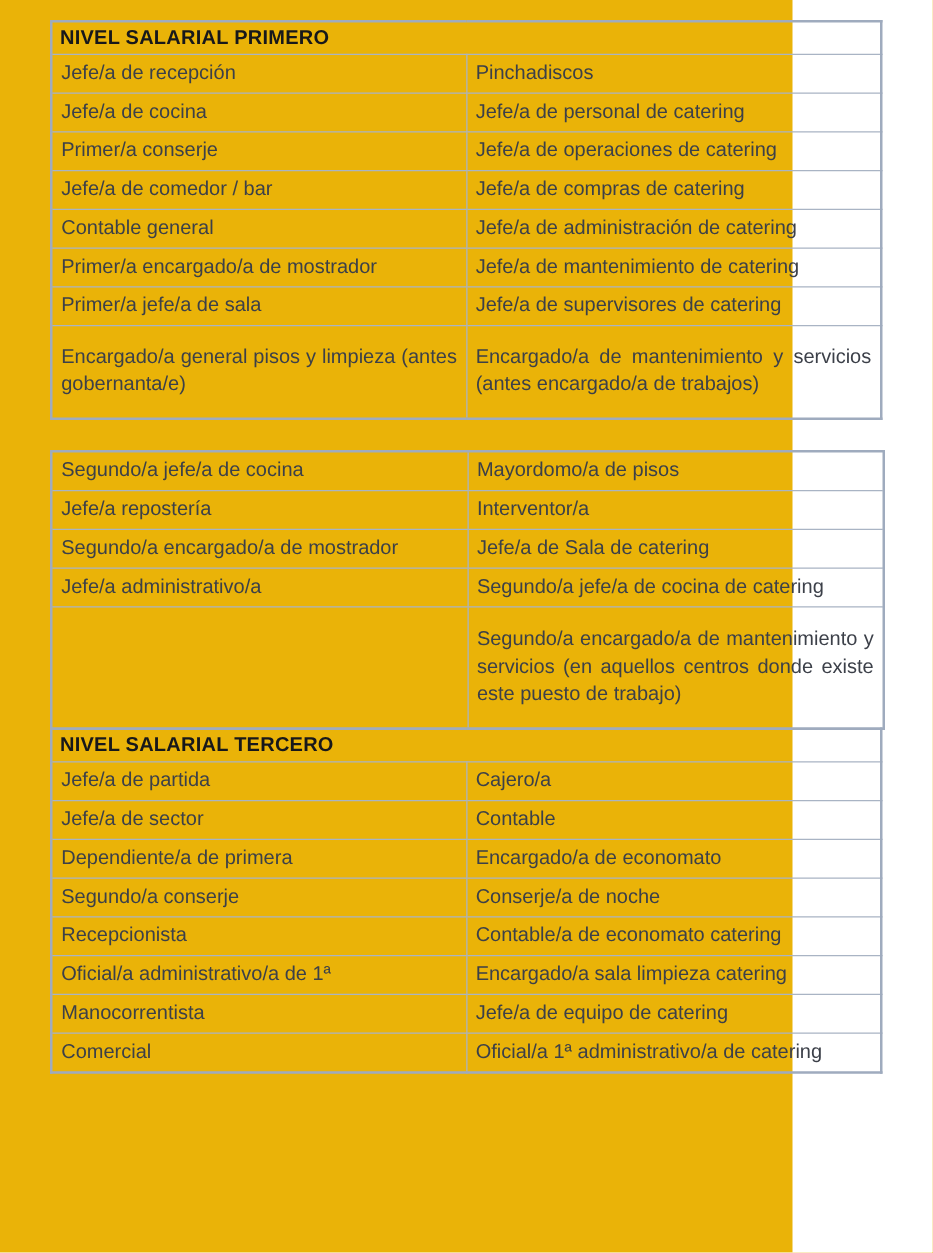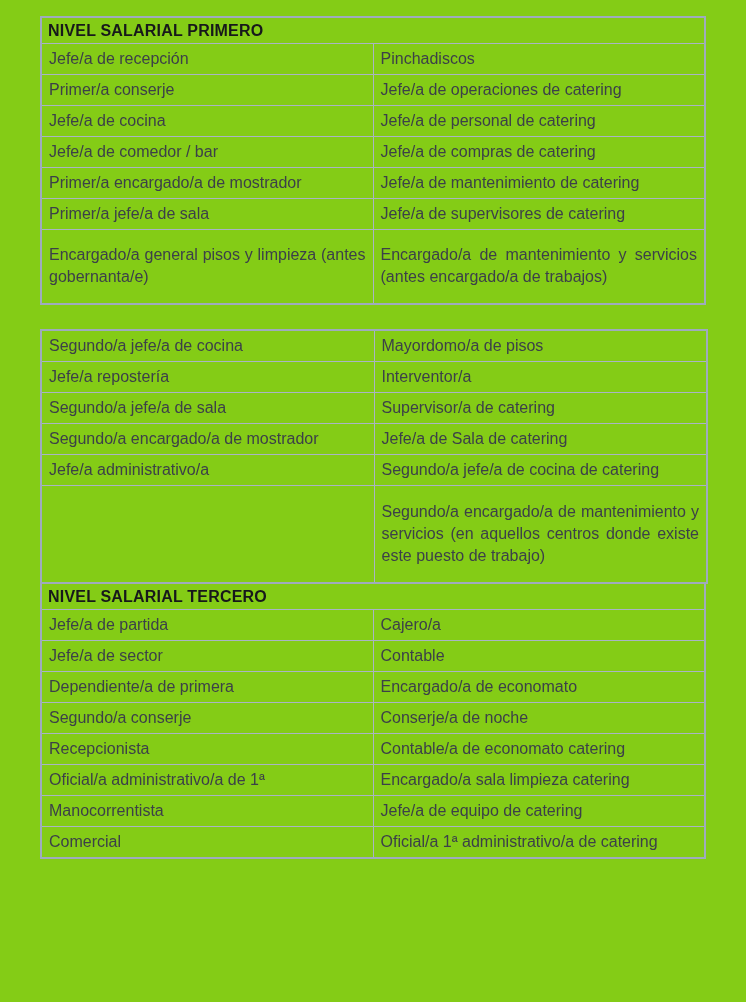--- a/index.html
+++ b/index.html
@@ -8,24 +8,24 @@
     padding: 0;
     background: #ffffff;
   }
   body {
     width: 746px;
     height: 1002px;
     overflow: hidden;
     font-family: "Liberation Sans", sans-serif;
   }
   .page {
-    width: 746px;
+    width: 634px;
     height: 1002px;
     padding: 16px 40px 0 40px;
-    background: #84cc16;
+    background: #eab308;
   }
   table.salary-table {
     border-collapse: collapse;
     table-layout: fixed;
     width: 666px;
     border: 2px solid #9fabbe;
     color: #3c4049;
     font-size: 16px;
   }
   table.salary-table td {
@@ -60,30 +60,34 @@
   <table class="salary-table t1">
     <tbody>
       <tr>
         <td class="hdr" colspan="2">NIVEL SALARIAL PRIMERO</td>
       </tr>
       <tr>
         <td>Jefe/a de recepción</td>
         <td>Pinchadiscos</td>
       </tr>
       <tr>
+        <td>Jefe/a de cocina</td>
+        <td>Jefe/a de personal de catering</td>
+      </tr>
+      <tr>
         <td>Primer/a conserje</td>
         <td>Jefe/a de operaciones de catering</td>
       </tr>
       <tr>
-        <td>Jefe/a de cocina</td>
-        <td>Jefe/a de personal de catering</td>
+        <td>Jefe/a de comedor / bar</td>
+        <td>Jefe/a de compras de catering</td>
       </tr>
       <tr>
-        <td>Jefe/a de comedor / bar</td>
-        <td>Jefe/a de compras de catering</td>
+        <td>Contable general</td>
+        <td>Jefe/a de administración de catering</td>
       </tr>
       <tr>
         <td>Primer/a encargado/a de mostrador</td>
         <td>Jefe/a de mantenimiento de catering</td>
       </tr>
       <tr>
         <td>Primer/a jefe/a de sala</td>
         <td>Jefe/a de supervisores de catering</td>
       </tr>
       <tr>
@@ -95,24 +99,20 @@
 
   <table class="salary-table t2">
     <tbody>
       <tr>
         <td>Segundo/a jefe/a de cocina</td>
         <td>Mayordomo/a de pisos</td>
       </tr>
       <tr>
         <td>Jefe/a repostería</td>
         <td>Interventor/a</td>
-      </tr>
-      <tr>
-        <td>Segundo/a jefe/a de sala</td>
-        <td>Supervisor/a de catering</td>
       </tr>
       <tr>
         <td>Segundo/a encargado/a de mostrador</td>
         <td>Jefe/a de Sala de catering</td>
       </tr>
       <tr>
         <td>Jefe/a administrativo/a</td>
         <td>Segundo/a jefe/a de cocina de catering</td>
       </tr>
       <tr>

